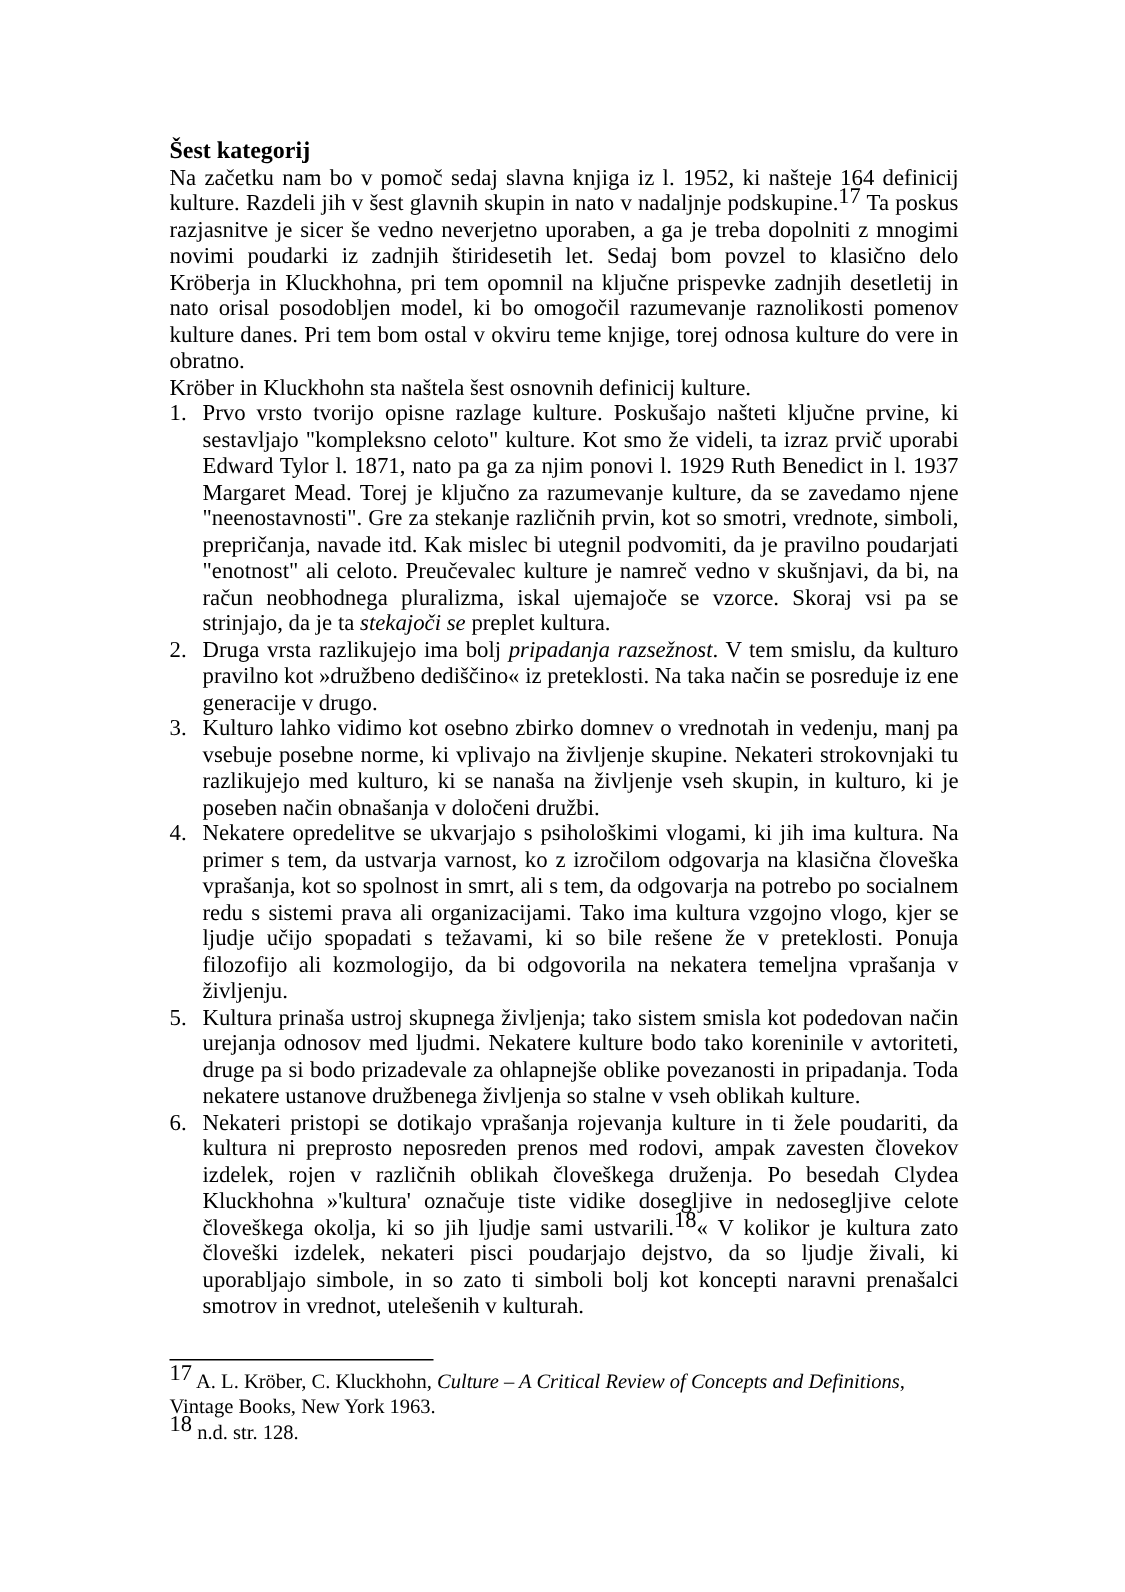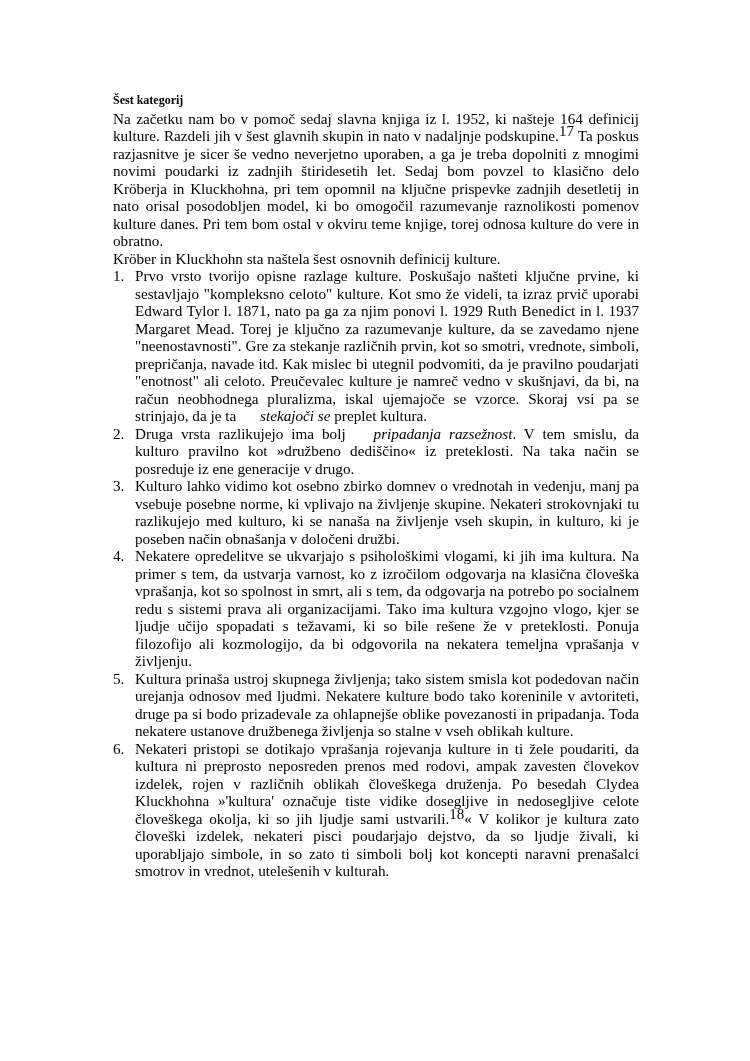--- a/index.html
+++ b/index.html
@@ -14,21 +14,21 @@
     overflow: hidden;
   }
   .content {
     position: absolute;
     left: 113px;
     top: 92px;
     width: 526px;
     line-height: 17.5px;
   }
   h1.title {
-    font-size: 12px;
+    font-size: 16px;
     font-weight: bold;
     margin: 0;
     padding: 0;
     line-height: 17.5px;
   }
   p { margin: 0; padding: 0; }
   .just { text-align: justify; }
   ol.defs {
     list-style: none;
     margin: 0;
@@ -47,21 +47,21 @@
     left: 0;
     top: 0;
   }
   sup.fnref {
     font-size: 15px;
     line-height: 0;
     vertical-align: baseline;
     position: relative;
     top: -5px;
   }
-  em { font-style: italic; margin-left: 20px; }
+  em { font-style: italic; }
   .footnotes {
     position: absolute;
     left: 113px;
     top: 906px;
     width: 526px;
     font-size: 13.7px;
     line-height: 17px;
   }
   .fn-sep {
     width: 176px;
@@ -86,13 +86,18 @@
       <li><span>Prvo vrsto tvorijo opisne razlage kulture. Poskušajo našteti ključne prvine, ki sestavljajo "kompleksno celoto" kulture. Kot smo že videli, ta izraz prvič uporabi Edward Tylor l. 1871, nato pa ga za njim ponovi l. 1929 Ruth Benedict in l. 1937 Margaret Mead. Torej je ključno za razumevanje kulture, da se zavedamo njene "neenostavnosti". Gre za stekanje različnih prvin, kot so smotri, vrednote, simboli, prepričanja, navade itd. Kak mislec bi utegnil podvomiti, da je pravilno poudarjati "enotnost" ali celoto. Preučevalec kulture je namreč vedno v skušnjavi, da bi, na račun neobhodnega pluralizma, iskal ujemajoče se vzorce. Skoraj vsi pa se strinjajo, da je ta </span><em>stekajoči se</em><span> preplet kultura.</span></li>
       <li><span>Druga vrsta razlikujejo ima bolj </span><em>pripadanja razsežnost</em><span>. V tem smislu, da kulturo pravilno kot »družbeno dediščino« iz preteklosti. Na taka način se posreduje iz ene generacije v drugo.</span></li>
       <li><span>Kulturo lahko vidimo kot osebno zbirko domnev o vrednotah in vedenju, manj pa vsebuje posebne norme, ki vplivajo na življenje skupine. Nekateri strokovnjaki tu razlikujejo med kulturo, ki se nanaša na življenje vseh skupin, in kulturo, ki je poseben način obnašanja v določeni družbi.</span></li>
       <li><span>Nekatere opredelitve se ukvarjajo s psihološkimi vlogami, ki jih ima kultura. Na primer s tem, da ustvarja varnost, ko z izročilom odgovarja na klasična človeška vprašanja, kot so spolnost in smrt, ali s tem, da odgovarja na potrebo po socialnem redu s sistemi prava ali organizacijami. Tako ima kultura vzgojno vlogo, kjer se ljudje učijo spopadati s težavami, ki so bile rešene že v preteklosti. Ponuja filozofijo ali kozmologijo, da bi odgovorila na nekatera temeljna vprašanja v življenju.</span></li>
       <li><span>Kultura prinaša ustroj skupnega življenja; tako sistem smisla kot podedovan način urejanja odnosov med ljudmi. Nekatere kulture bodo tako koreninile v avtoriteti, druge pa si bodo prizadevale za ohlapnejše oblike povezanosti in pripadanja. Toda nekatere ustanove družbenega življenja so stalne v vseh oblikah kulture.</span></li>
       <li><span>Nekateri pristopi se dotikajo vprašanja rojevanja kulture in ti žele poudariti, da kultura ni preprosto neposreden prenos med rodovi, ampak zavesten človekov izdelek, rojen v različnih oblikah človeškega druženja. Po besedah Clydea Kluckhohna »'kultura' označuje tiste vidike dosegljive in nedosegljive celote človeškega okolja, ki so jih ljudje sami ustvarili.</span><sup class="fnref">18</sup><span>« V kolikor je kultura zato človeški izdelek, nekateri pisci poudarjajo dejstvo, da so ljudje živali, ki uporabljajo simbole, in so zato ti simboli bolj kot koncepti naravni prenašalci smotrov in vrednot, utelešenih v kulturah.</span></li>
     </ol>
 
   </div>
 
+  <div class="footnotes">
+    <div class="fn-sep"></div>
+    <p><sup class="fnref">17</sup><span> A. L. Kröber, C. Kluckhohn, </span><em>Culture – A Critical Review of Concepts and Definitions</em><span>, Vintage Books, New York 1963.</span></p>
+    <p><sup class="fnref">18</sup><span> n.d. str. 128.</span></p>
+  </div>
 </div>
 
 </body></html>

